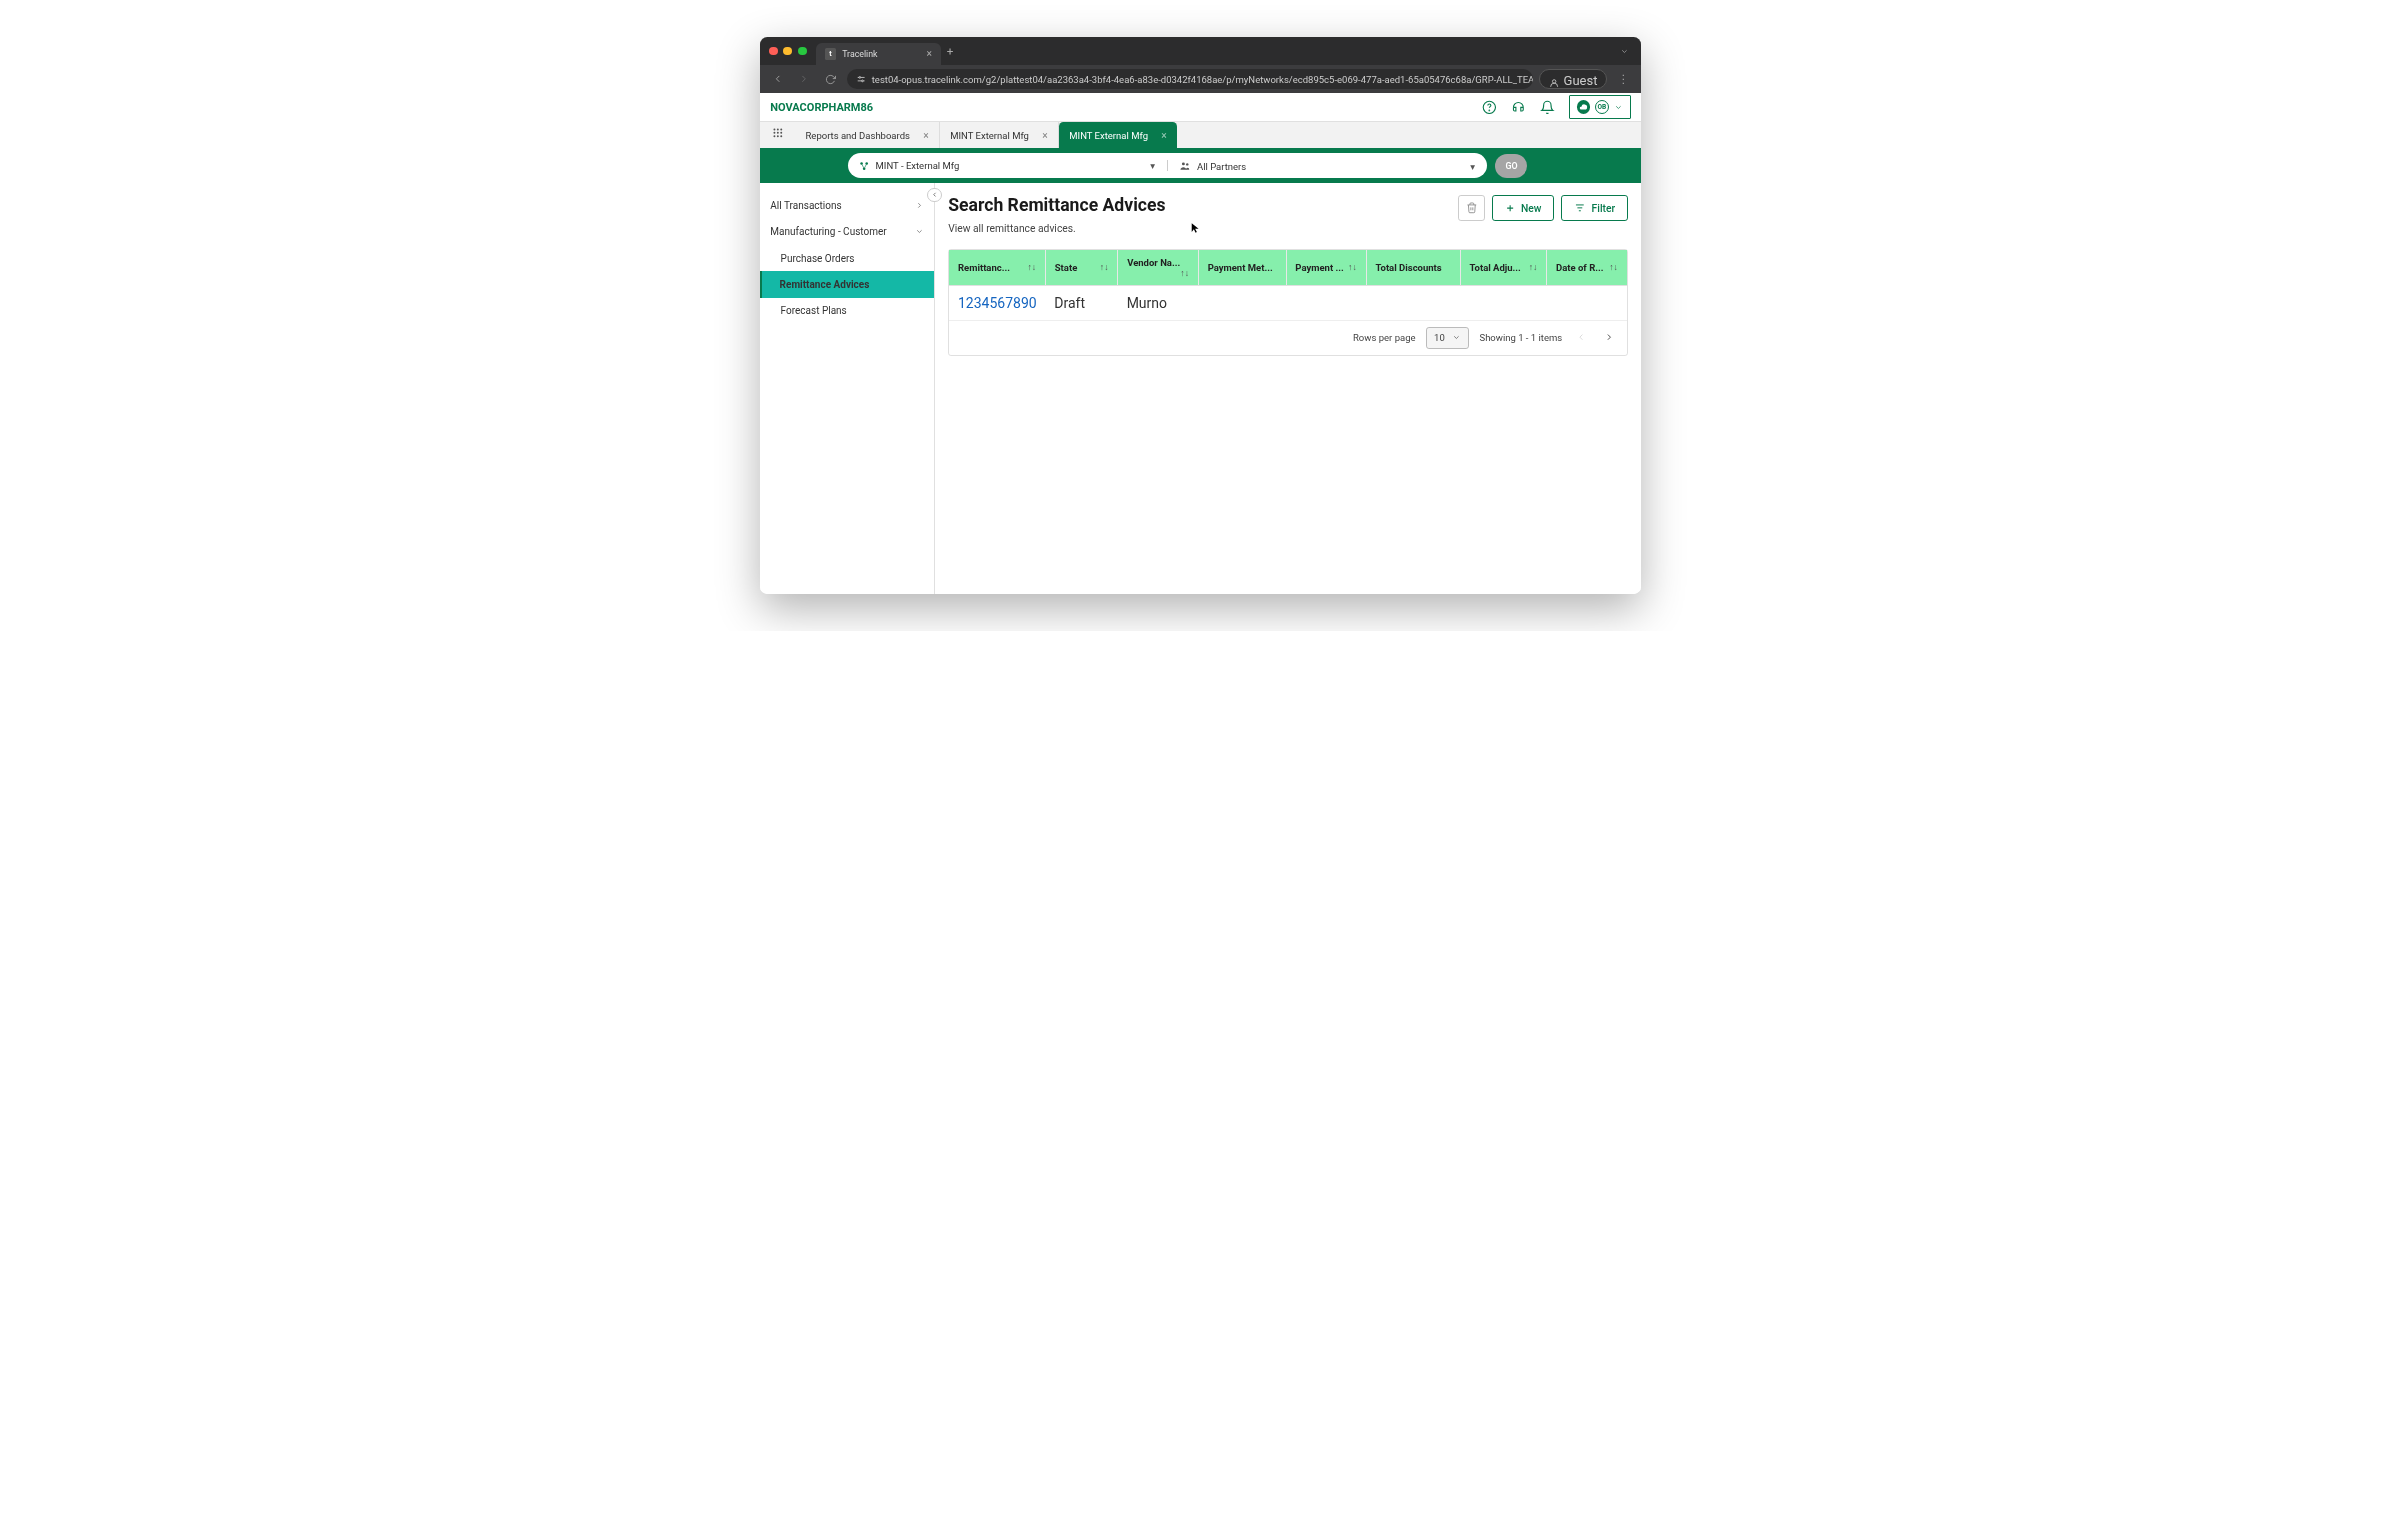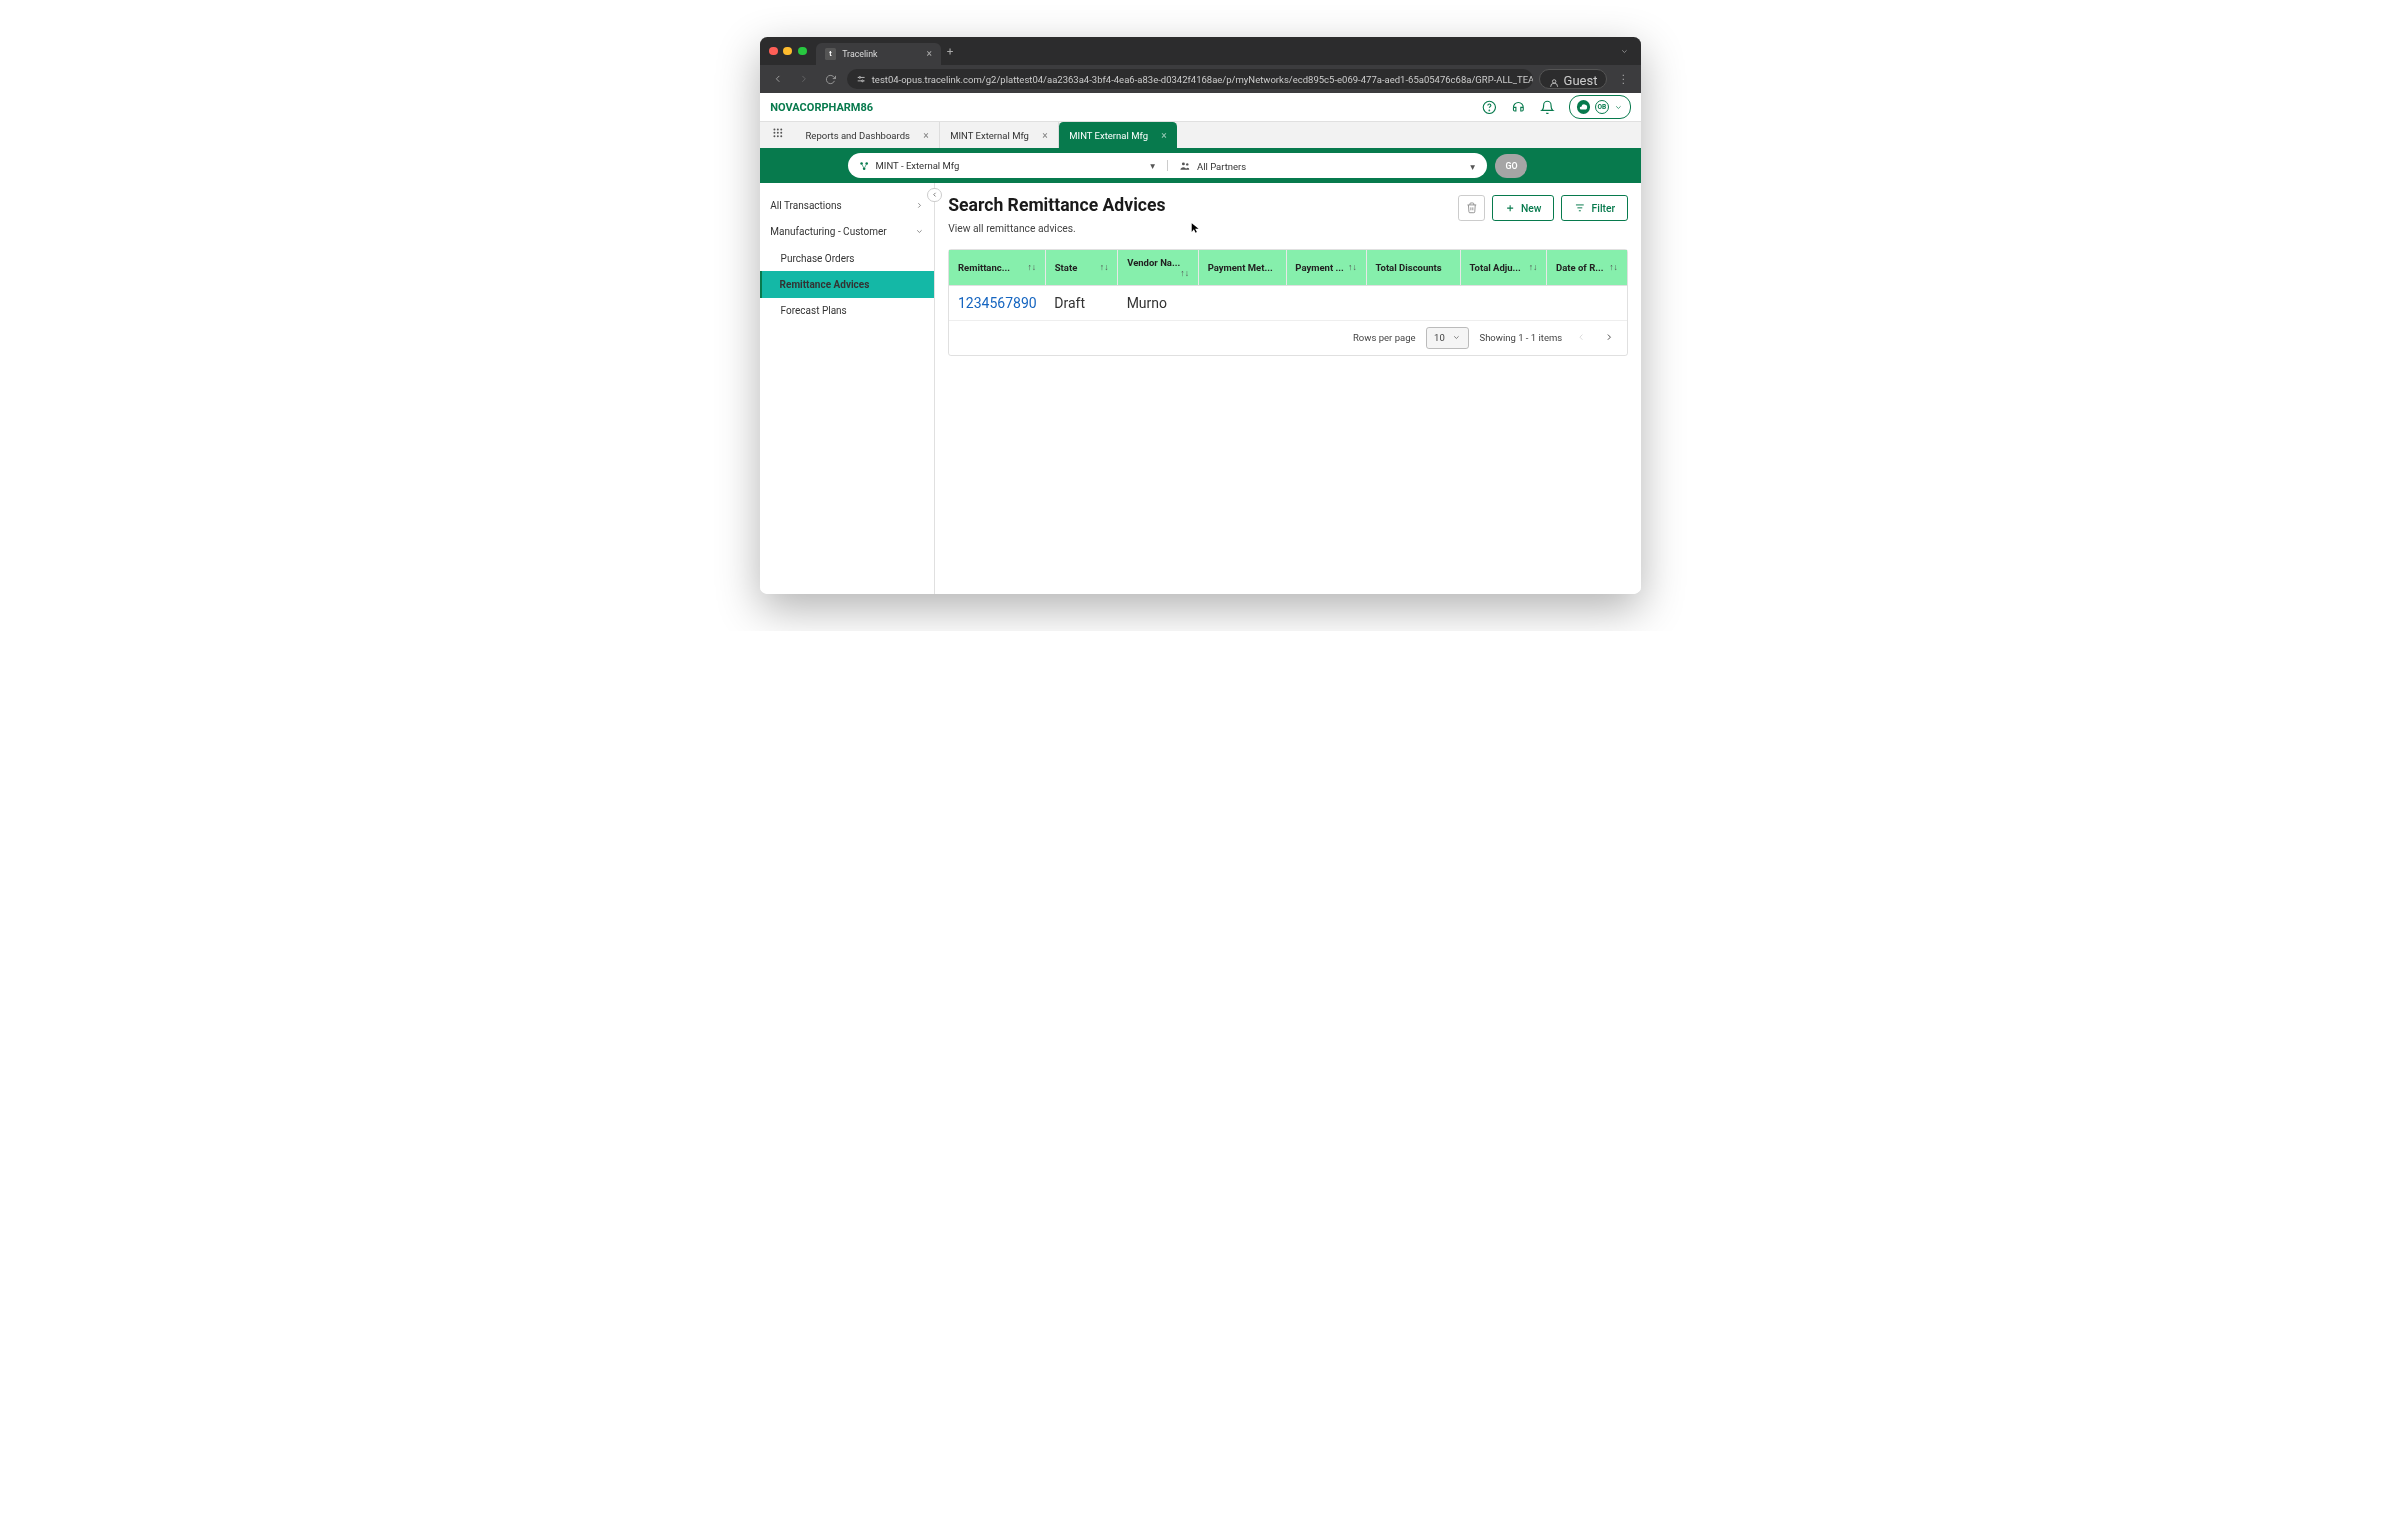--- a/index.html
+++ b/index.html
@@ -157,21 +157,21 @@
     .hdr-icon {
       width: 16px;
       height: 16px;
       color: #077a4d;
       display: flex;
       align-items: center;
       justify-content: center;
     }
     .profile-pill {
       border: 0.7px solid #077a4d;
-      border-radius: 11px;
+      border-radius: 1px;
       height: 23.5px;
       display: flex;
       align-items: center;
       padding: 0 7.3px;
       gap: 4.4px;
     }
     .p-badge {
       width: 13.2px;
       height: 13.2px;
       background: #077a4d;

